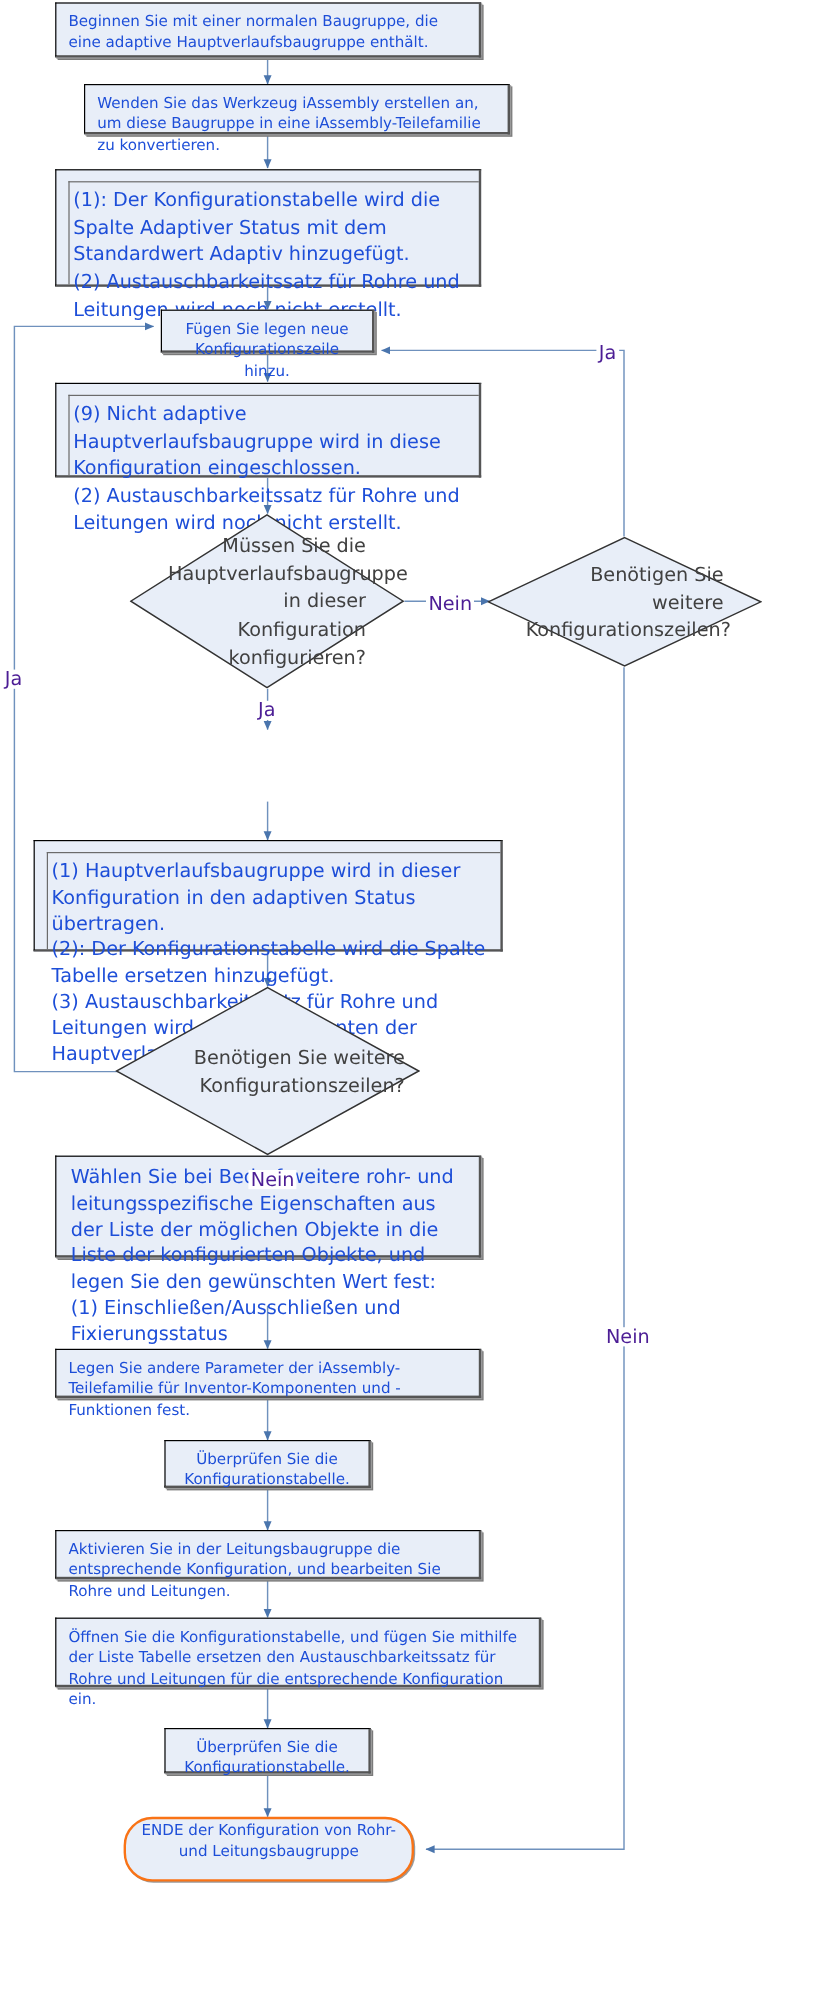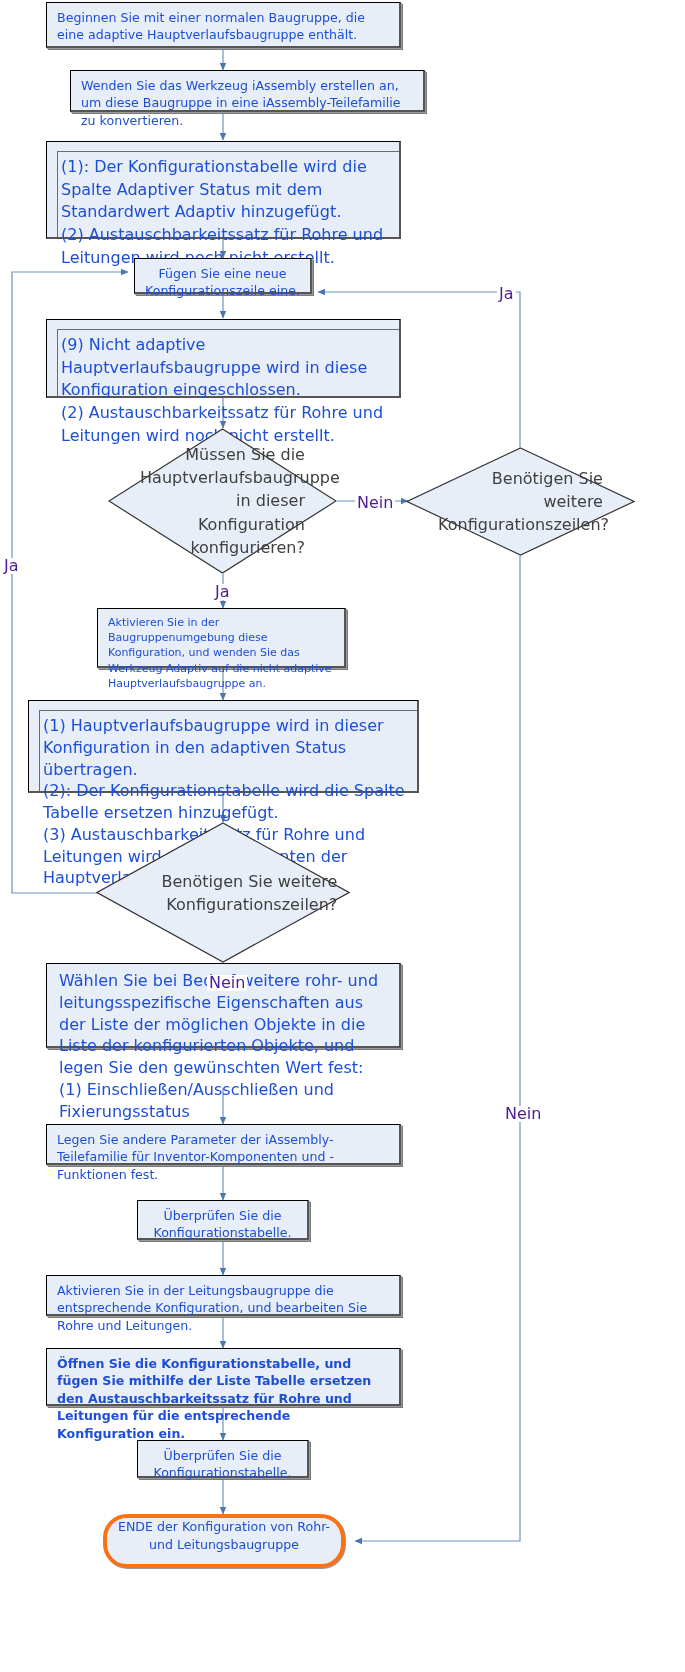--- a/index.html
+++ b/index.html
@@ -54,21 +54,21 @@
     border-top:1px solid #6b6b6b;
     box-sizing:border-box;
   }
   .pre .ptxt{
     position:absolute;
     left:14px; top:14px; right:6px;
     line-height:1.42;
   }
   
   .term{
-    border:4px solid #f97316;
+    border:2px solid #f97316;
     border-radius:24px;
     background:#e8eef8;
     text-align:center;
     justify-content:center;
     box-shadow:1px 1px 0 0 #9a9a9a;
   }
   .term .txt{width:100%;text-align:center;line-height:1.4;}
   
   .dia{
     position:absolute;
@@ -156,21 +156,21 @@
     <div class="txt">Wenden Sie das Werkzeug iAssembly erstellen an, um diese Baugruppe in eine iAssembly-Teilefamilie zu konvertieren.</div>
   </div>
 
   <div class="node pre fs12" style="left:46px;top:141px;width:355px;height:98px;">
     <div class="inner"></div>
     <div class="ptxt" style="white-space:pre-line;">(1): Der Konfigurationstabelle wird die Spalte Adaptiver Status mit dem Standardwert Adaptiv hinzugefügt.
 (2) Austauschbarkeitssatz für Rohre und Leitungen wird noch nicht erstellt.</div>
   </div>
 
   <div class="node proc center fs13" style="left:134px;top:258px;width:178px;height:36px;">
-    <div class="txt">Fügen Sie eine neue Konfigurationszeile eine.</div>
+    <div class="txt">Fügen Sie legen neue Konfigurationszeile hinzu.</div>
   </div>
 
   <div class="node pre fs12" style="left:46px;top:319px;width:355px;height:79px;">
     <div class="inner"></div>
     <div class="ptxt" style="white-space:pre-line;">(9) Nicht adaptive Hauptverlaufsbaugruppe wird in diese Konfiguration eingeschlossen.
 (2) Austauschbarkeitssatz für Rohre und Leitungen wird noch nicht erstellt.</div>
   </div>
 
   <div class="dia" style="left:108px;top:428px;width:229px;height:146px;">
     <svg width="229" height="146" viewBox="0 0 229 146">
@@ -179,23 +179,20 @@
     <div class="dtxt fs12">Müssen Sie die Hauptverlaufsbaugruppe in dieser Konfiguration konfigurieren?</div>
   </div>
 
   <div class="dia" style="left:406px;top:447px;width:229px;height:109px;">
     <svg width="229" height="109" viewBox="0 0 229 109">
       <polygon points="114.5,1 228,54.5 114.5,108 1,54.5" fill="#e8eef8" stroke="#333333" stroke-width="1.2"></polygon>
     </svg>
     <div class="dtxt fs12">Benötigen Sie weitere Konfigurationszeilen?</div>
   </div>
 
-  <div class="node proc fs11" style="left:97px;top:608px;width:249px;height:60px;">
-    <div class="txt">Aktivieren Sie in der Baugruppenumgebung diese Konfiguration, und wenden Sie das Werkzeug Adaptiv auf die nicht adaptive Hauptverlaufsbaugruppe an.</div>
-  </div>
 
   <div class="node pre fs12" style="left:28px;top:700px;width:391px;height:93px;">
     <div class="inner"></div>
     <div class="ptxt" style="white-space:pre-line;line-height:1.36;">(1) Hauptverlaufsbaugruppe wird in dieser Konfiguration in den adaptiven Status übertragen.
 (2): Der Konfigurationstabelle wird die Spalte Tabelle ersetzen hinzugefügt.
 (3) Austauschbarkeitssatz für Rohre und Leitungen wird mit zwei Varianten der Hauptverlaufsbaugruppe initiiert.</div>
   </div>
 
   <div class="dia" style="left:96px;top:822px;width:254px;height:141px;">
     <svg width="254" height="141" viewBox="0 0 254 141">
@@ -215,21 +212,21 @@
   </div>
 
   <div class="node proc center fs13" style="left:137px;top:1200px;width:172px;height:40px;">
     <div class="txt">Überprüfen Sie die Konfigurationstabelle.</div>
   </div>
 
   <div class="node proc fs13" style="left:46px;top:1275px;width:355px;height:41px;">
     <div class="txt">Aktivieren Sie in der Leitungsbaugruppe die entsprechende Konfiguration, und bearbeiten Sie Rohre und Leitungen.</div>
   </div>
 
-  <div class="node proc fs13" style="left:46px;top:1348px;width:355px;height:58px;font-weight:bold;">
+  <div class="node proc fs13" style="left:46px;top:1348px;width:405px;height:58px;">
     <div class="txt">Öffnen Sie die Konfigurationstabelle, und fügen Sie mithilfe der Liste Tabelle ersetzen den Austauschbarkeitssatz für Rohre und Leitungen für die entsprechende Konfiguration ein.</div>
   </div>
 
   <div class="node proc center fs13" style="left:137px;top:1440px;width:172px;height:38px;">
     <div class="txt">Überprüfen Sie die Konfigurationstabelle.</div>
   </div>
 
   <div class="node term fs13" style="left:103px;top:1514px;width:242px;height:54px;">
     <div class="txt">ENDE der Konfiguration von Rohr- und Leitungsbaugruppe</div>
   </div>

